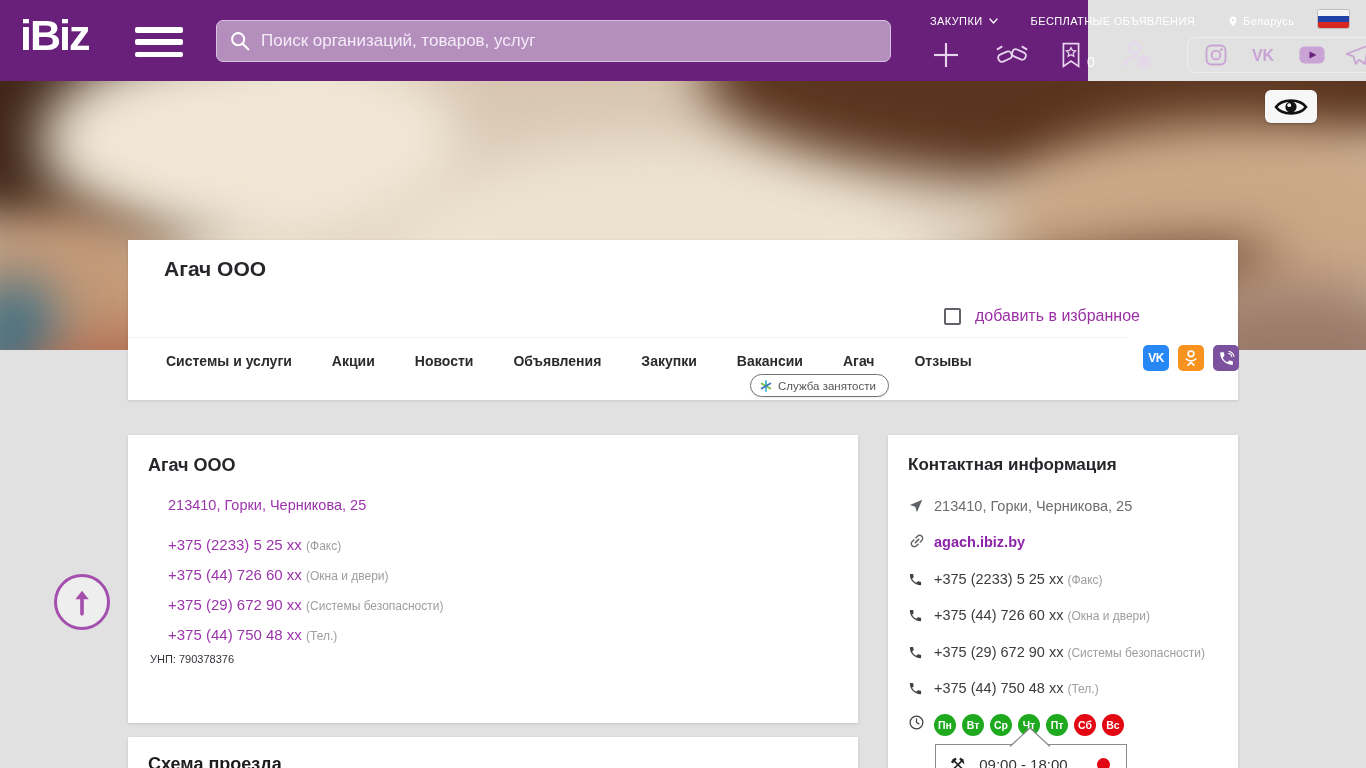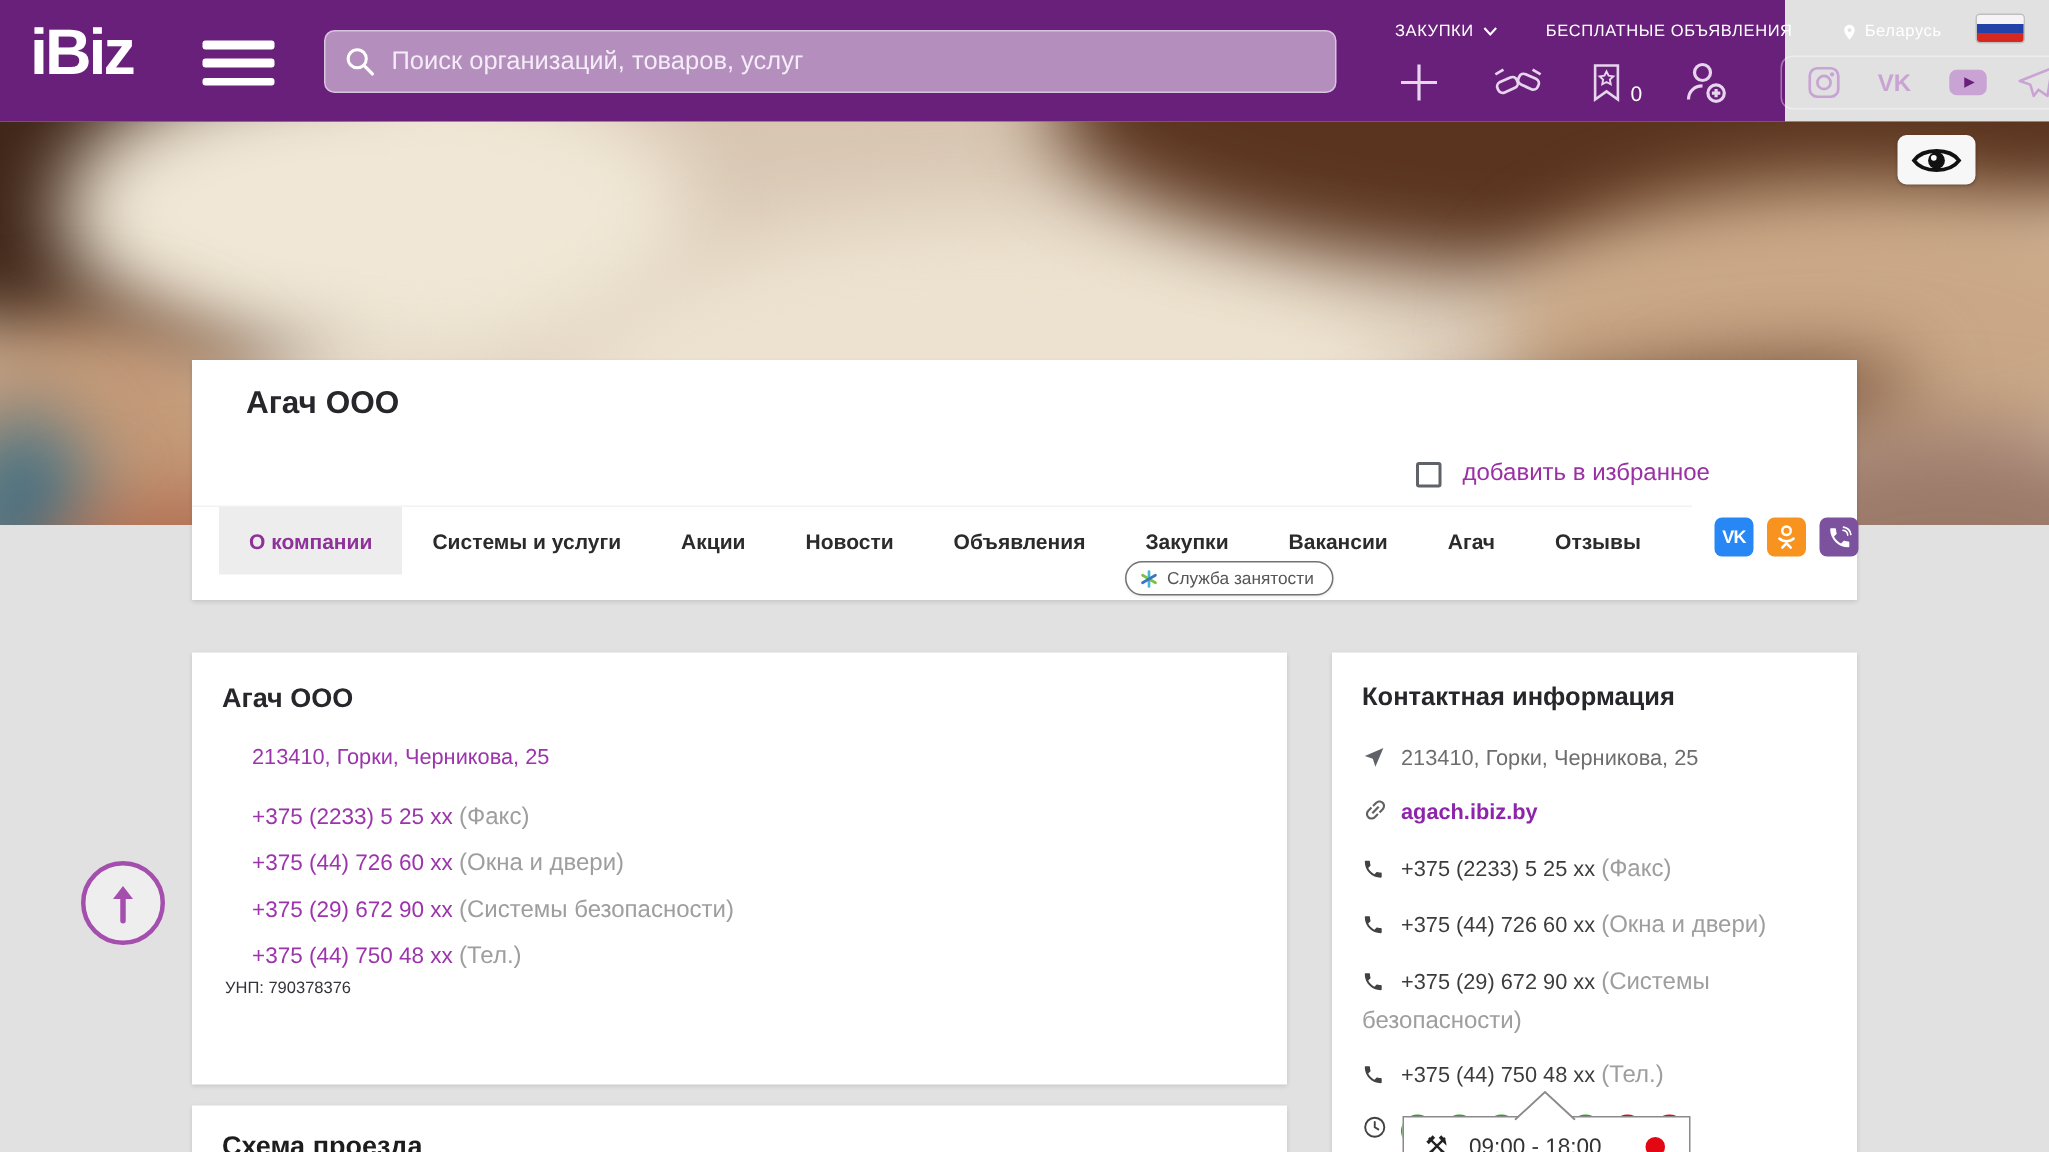--- a/index.html
+++ b/index.html
@@ -1,21 +1,21 @@
 <!DOCTYPE html>
 <html><head>
 <meta charset="utf-8">
 <style>
   * { margin:0; padding:0; box-sizing:border-box; }
   html,body { width:1366px; height:768px; }
   body { font-family:"Liberation Sans", sans-serif; background:#e1e1e1; }
   .page { position:relative; width:1366px; height:768px; overflow:hidden; background:#e1e1e1; }
 
   
-  .header { position:absolute; left:0; top:0; width:1190px; height:81px; background:#69207a; z-index:30; }
+  .header { position:absolute; left:0; top:0; width:1088px; height:81px; background:#69207a; z-index:30; }
   .logo { position:absolute; left:20px; top:14px; color:#fff; font-size:43px; font-weight:bold; letter-spacing:-2px; line-height:1; cursor:pointer; }
   .hamburger { position:absolute; left:135px; top:27px; width:48px; height:30px; display:flex; flex-direction:column; justify-content:space-between; cursor:pointer; }
   .hamburger span { display:block; height:5.5px; background:#fff; border-radius:2px; }
   .searchbar { position:absolute; left:216px; top:20px; width:675px; height:42px; background:#b48fbe; border:1px solid #d9c2e0; border-radius:7px; display:flex; align-items:center; padding:0 12px; }
   .searchbar svg { flex:0 0 auto; margin-right:10px; }
   .searchbar input { flex:1; background:transparent; border:none; outline:none; color:#fff; font-size:17px; font-family:"Liberation Sans",sans-serif; }
   .searchbar input::placeholder { color:#f4ecf7; opacity:1; }
 
   .hdr-navrow { position:absolute; left:930px; top:13px; width:380px; height:16px; display:flex; align-items:center; color:#fff; font-size:11px; letter-spacing:.4px; }
   .hdr-link { display:flex; align-items:center; cursor:pointer; white-space:nowrap; }
@@ -54,21 +54,21 @@
   .empl-badge { position:absolute; left:750px; top:374px; z-index:23; height:23px; background:#fff; border:1px solid #737373; border-radius:12px; display:flex; align-items:center; padding:0 12px 0 9px; font-size:11.5px; color:#555; box-shadow:0 1px 2px rgba(0,0,0,.08); }
   .empl-badge svg { margin-right:6px; }
 
   
   .about-card { left:128px; top:435px; width:730px; height:288px; }
   .about-title { position:absolute; left:20px; top:20px; font-size:18px; font-weight:bold; color:#26262b; }
   .about-body { position:absolute; left:40px; top:62px; width:650px; }
   .about-address { color:#9c34ac; font-size:14.5px; margin-bottom:23px; cursor:pointer; }
   .about-phone { font-size:15px; margin-bottom:13px; }
   .about-phone .num { color:#9c34ac; cursor:pointer; }
-  .plabel { color:#9e9e9e; font-size:16px; }
+  .plabel { color:#9e9e9e; font-size:12px; }
   .about-unp { position:absolute; left:22px; top:218px; font-size:11px; color:#33333a; }
 
   
   .map-card { left:128px; top:737px; width:730px; height:90px; }
   .map-title { position:absolute; left:20px; top:17px; font-size:18px; font-weight:bold; color:#1d1d1d; }
 
   
   .contact-card { left:888px; top:435px; width:350px; height:430px; }
   .contact-title { position:absolute; left:20px; top:20px; font-size:17px; font-weight:bold; color:#26262b; }
   .contact-body { position:absolute; left:20px; top:60px; width:312px; }
@@ -214,21 +214,20 @@
   <section class="card company-card">
     <h1 class="company-name">Агач ООО</h1>
   </section>
 
   <div class="fav-row">
     <span class="fav-checkbox"></span>
     <span class="fav-label">добавить в избранное</span>
   </div>
 
   <nav class="tabs">
-    <div class="tab active">О компании</div>
     <div class="tab">Системы и услуги</div>
     <div class="tab">Акции</div>
     <div class="tab">Новости</div>
     <div class="tab">Объявления</div>
     <div class="tab">Закупки</div>
     <div class="tab">Вакансии</div>
     <div class="tab">Агач</div>
     <div class="tab">Отзывы</div>
   </nav>
 

